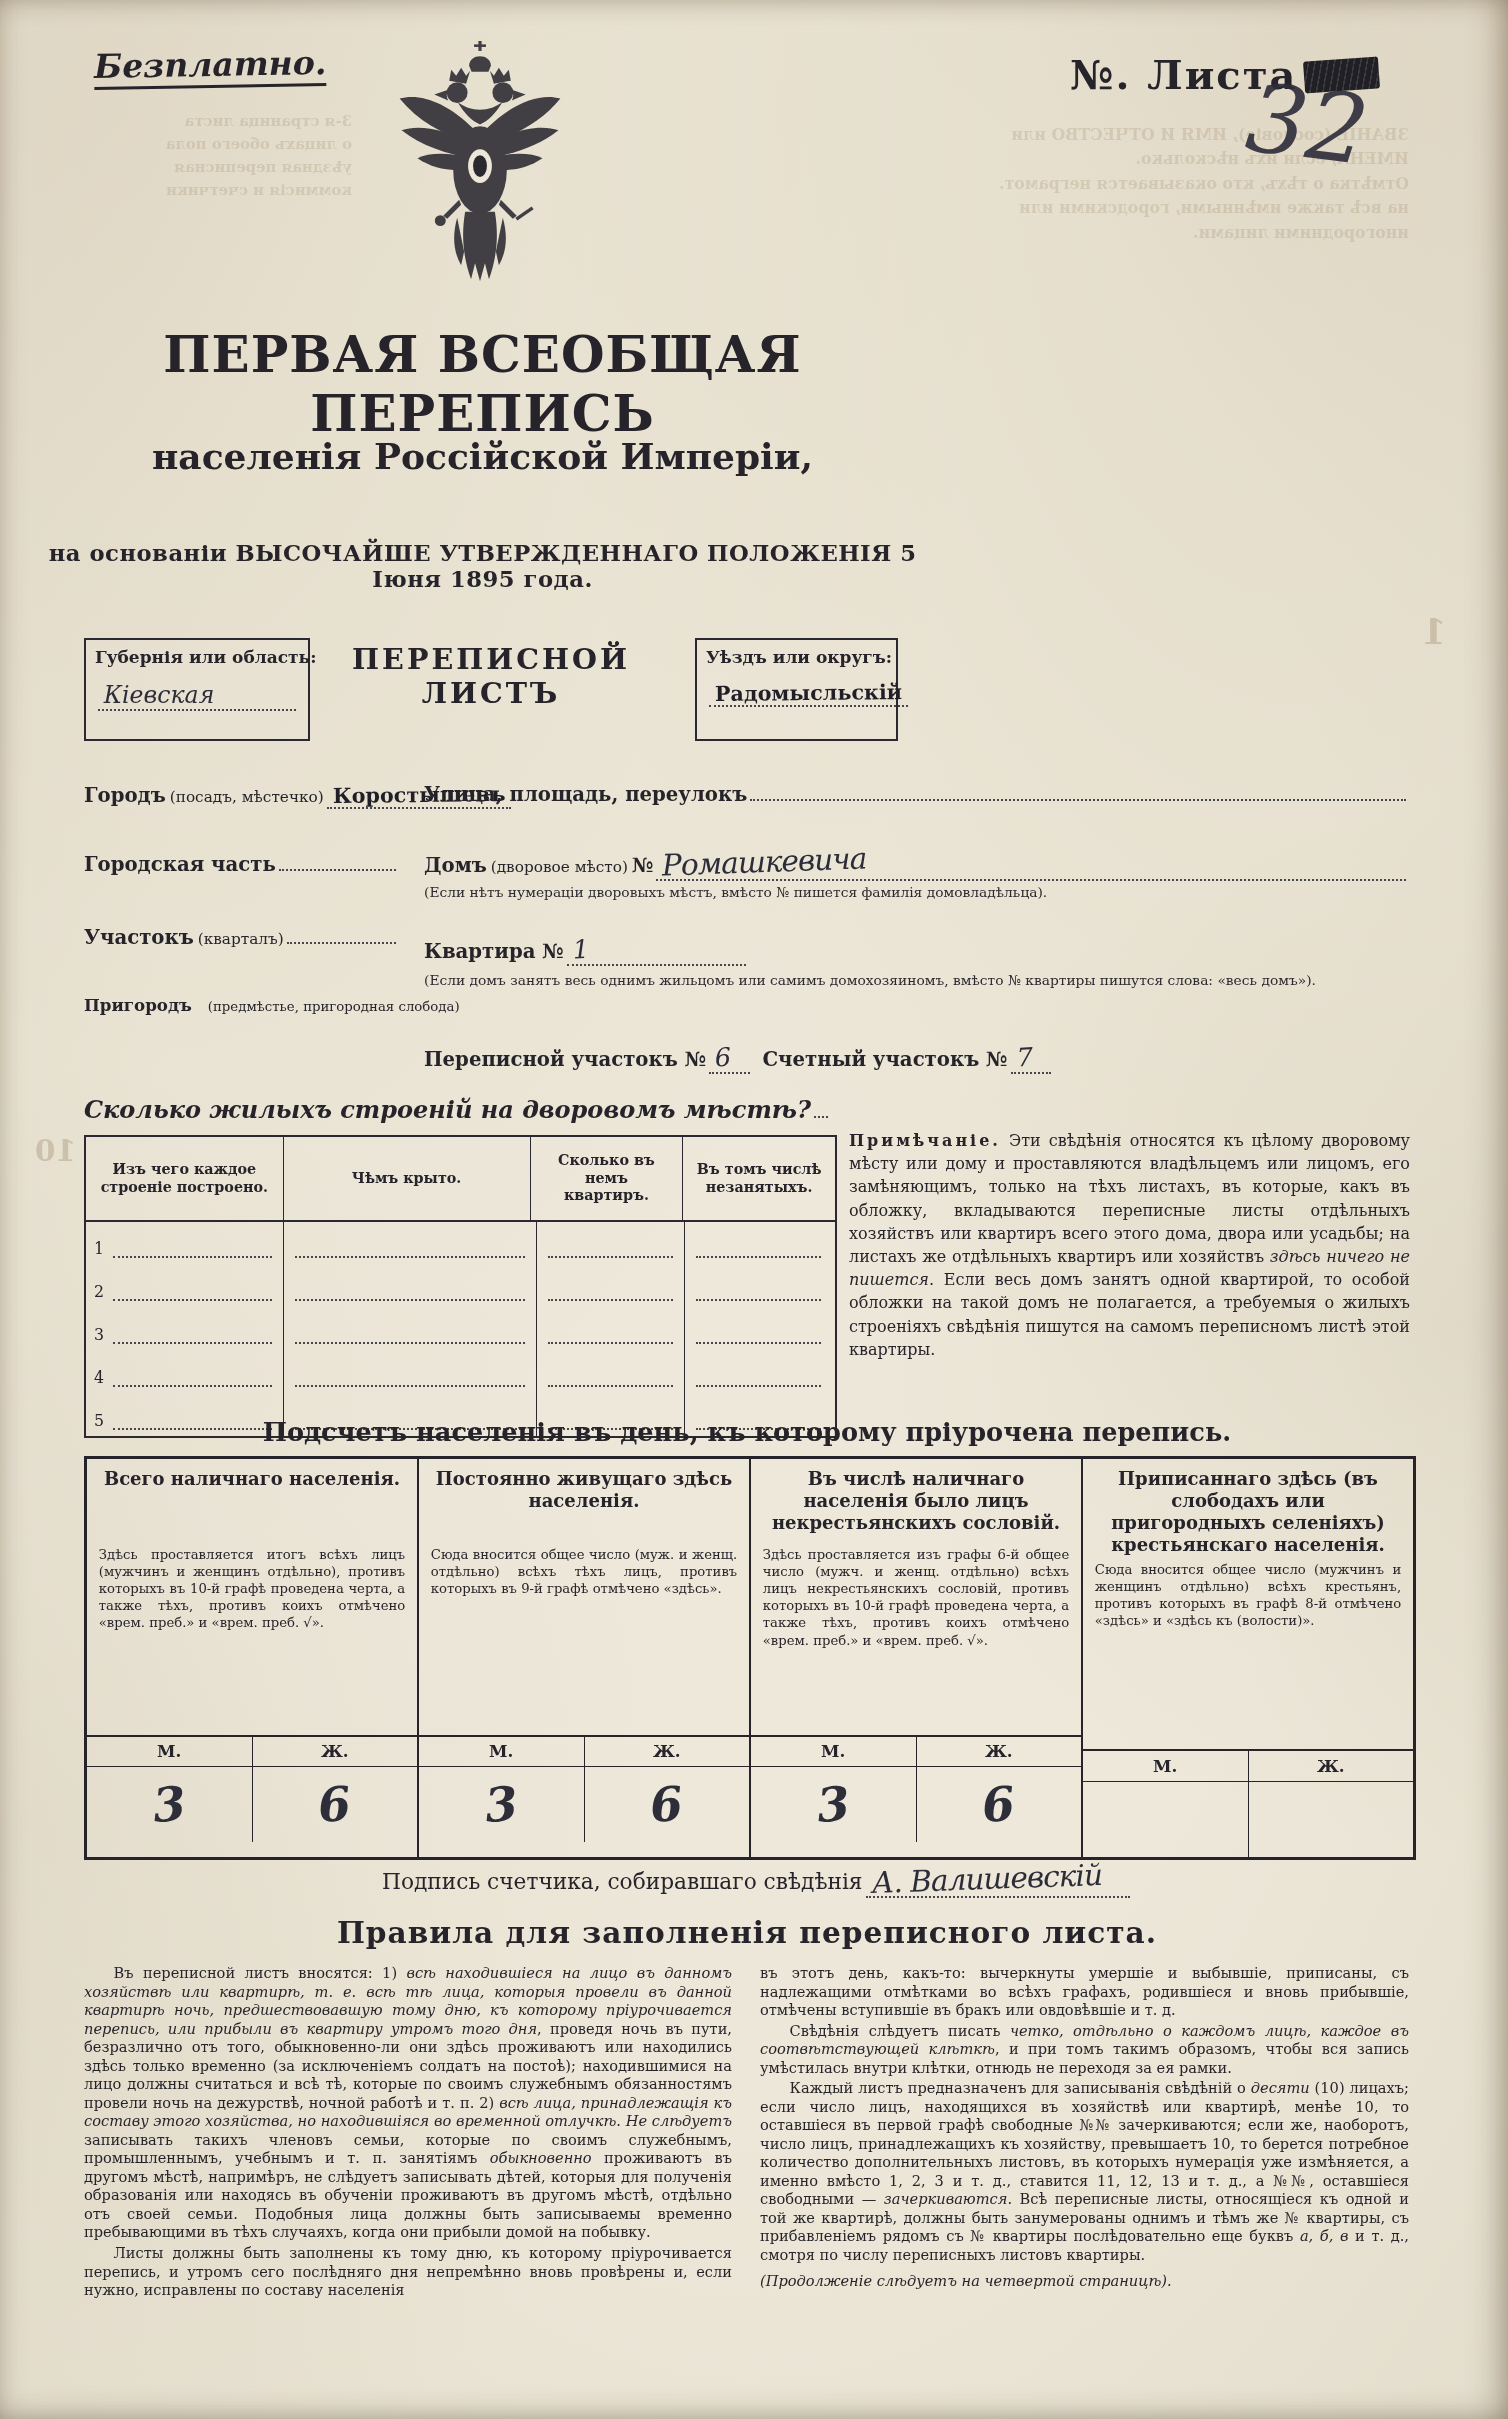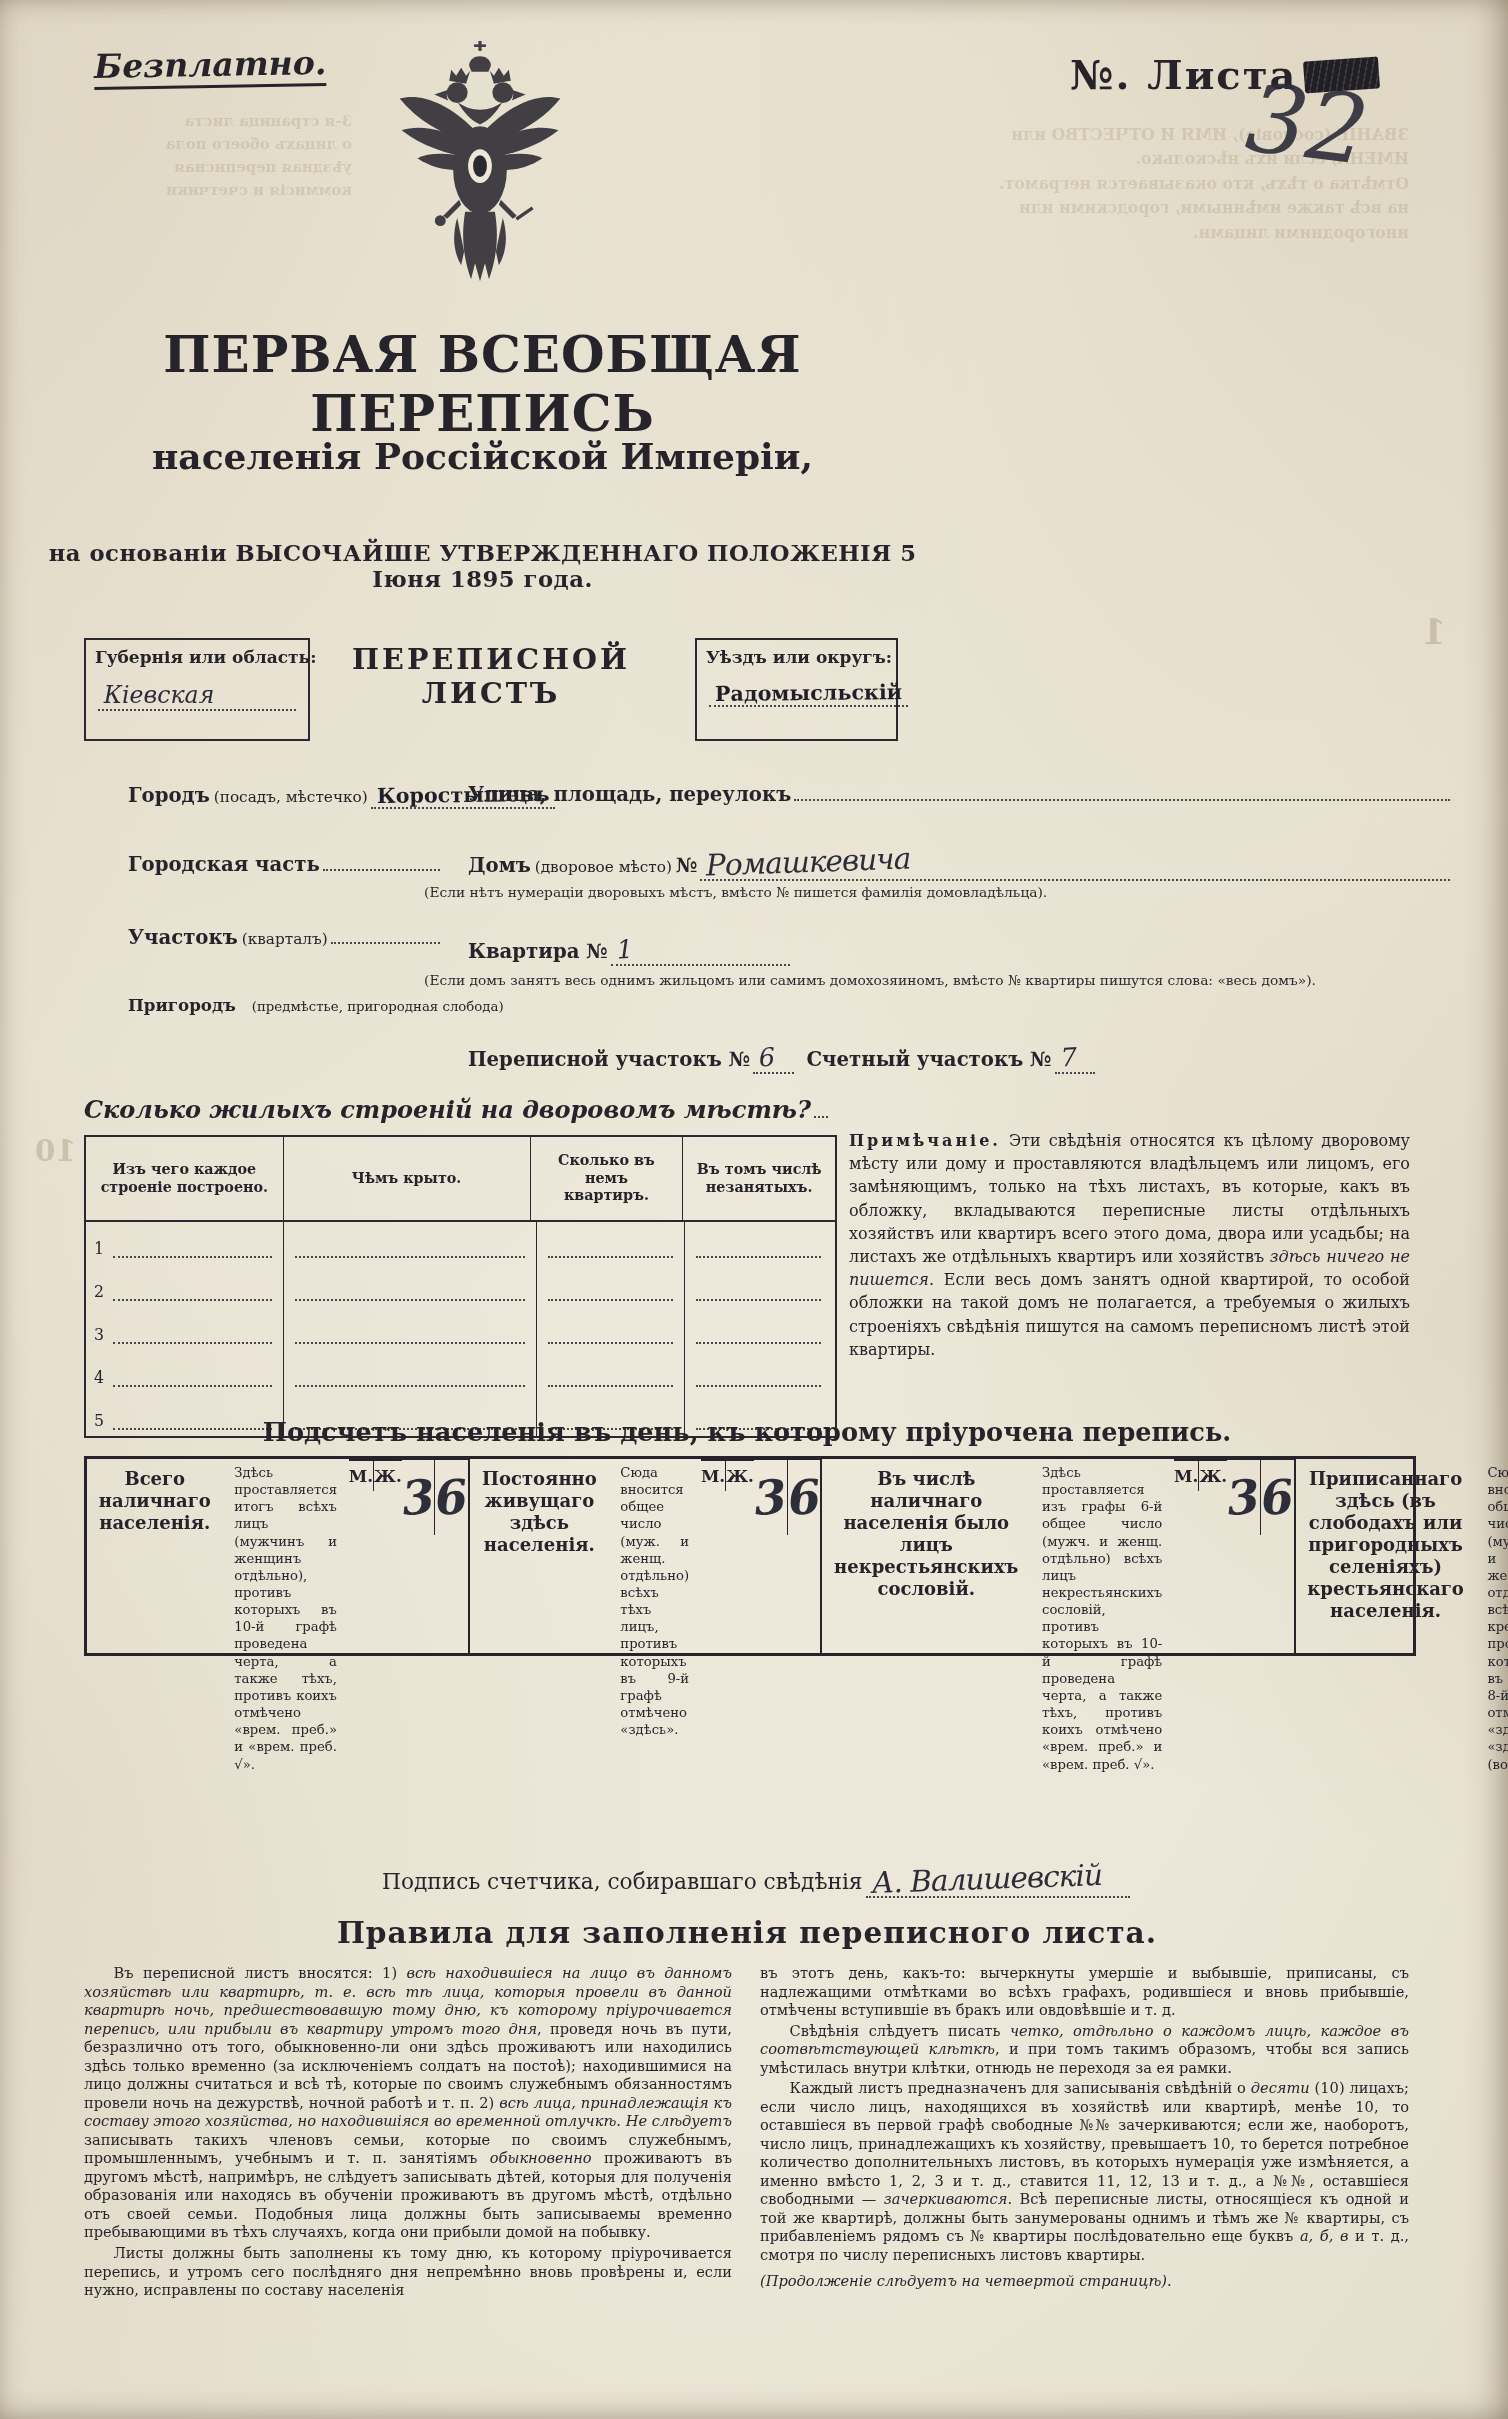--- a/index.html
+++ b/index.html
@@ -51,21 +51,21 @@
   .hbox-uezd { left:695px; top:638px; width:181px; height:87px; }
   .hbox-label { font-size:17px; font-weight:bold; white-space:nowrap; }
   .hbox-valrow { display:flex; align-items:baseline; margin-top:13.8px; }
   .fill { flex:1; border-bottom:2px dotted #46444c; min-height:1em; margin:0 3px; }
   .fill-val { display:inline-block; padding:0 5.9px; }
   .doc-t1 { left:296px; top:642px; width:390px; font-size:28.6px; font-weight:bold; letter-spacing:3px; }
   .doc-t2 { left:296px; top:684px; width:390px; font-size:37px; font-weight:bold; letter-spacing:12.8px; }
   .stamp { font-weight:bold; color:#201f28; transform:rotate(-.6deg); display:inline-block; }
 
   
-  .frow { position:absolute; display:flex; align-items:baseline;margin-left:44px; }
+  .frow { position:absolute; display:flex; align-items:baseline; }
   .flabel { white-space:nowrap; font-weight:bold; font-size:19.7px; }
   .flabel-sub { white-space:nowrap; font-size:15.3px; font-weight:normal; margin-left:3.9px; }
   .fnote { position:absolute; font-size:13.8px; line-height:1.35; color:#2b2930; }
   .hw-cursive { font-size:29.6px; transform:rotate(-2deg); letter-spacing:-1px; display:inline-block; }
   .hw-num-sm { font-size:25.6px; display:inline-block; transform:rotate(-3deg); }
 
   
   .bques { left:84px; top:1095px; width:747px; display:flex; align-items:baseline; }
   .bques-text { font-style:italic; font-weight:bold; font-size:24px; white-space:nowrap; }
 
@@ -80,21 +80,21 @@
   .bt-row { height:36px; display:flex; align-items:flex-end; padding:0 7.9px 6.9px; }
   .bt-num { font-size:15.8px; margin-right:5.9px; }
   .w1 { width:197px; } .w2 { width:252px; } .w3 { width:147px; } .w4 { width:147px; }
 
   .note { left:849px; top:1129px; width:561px; font-size:16px; line-height:1.45; text-align:justify; }
   .note-title { font-weight:bold; letter-spacing:3px; }
 
   
   .cnt-head { left:84px; top:1417px; width:1326px; font-size:25.6px; font-weight:bold; }
   .ptable { left:84px; top:1456px; width:1326px; border:3px solid #26242a; display:flex; background:rgba(255,255,255,.05); }
-  .pt-group { flex:1; display:flex; flex-direction:row; }
+  .pt-group { flex:1; display:flex; flex-direction:column; }
   .pt-group + .pt-group { border-left:2px solid #26242a; }
   .pt-title { min-height:73px; padding:8.9px 11.8px 0; text-align:center; font-weight:bold; font-size:18px; line-height:1.22; }
   .pt-desc { height:185px; font-size:13.2px; line-height:1.3; padding:4.9px 11.8px 3.9px; text-align:justify; }
   .pt-mf { display:flex; border-top:2px solid #26242a; height:29.6px; }
   .pt-vals { display:flex; border-top:1.5px solid #26242a; height:75px; }
   .pt-half { flex:1; display:flex; align-items:center; justify-content:center; font-size:16.7px; font-weight:bold; }
   .pt-half + .pt-half { border-left:1px solid #26242a; }
   .hw-big-num { font-size:47px; font-style:italic; color:#2e2e3a; transform:rotate(-5deg); }
 
   

